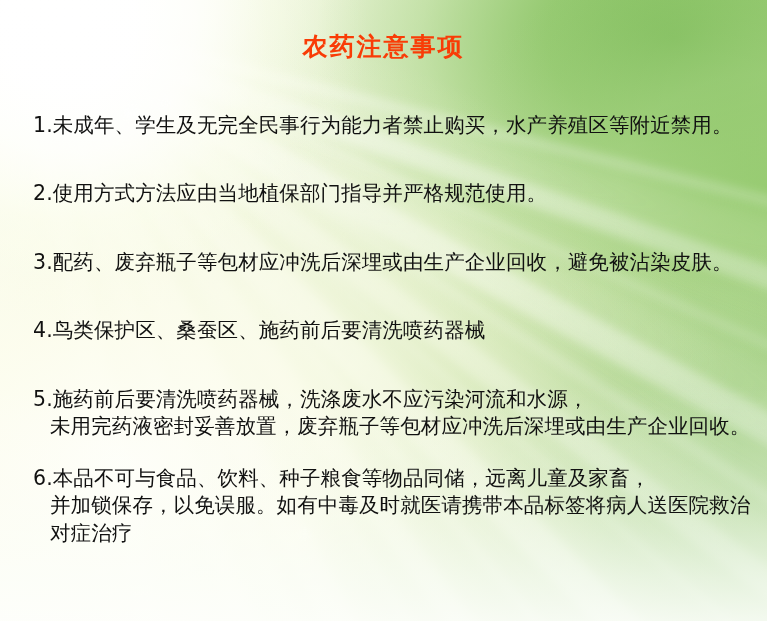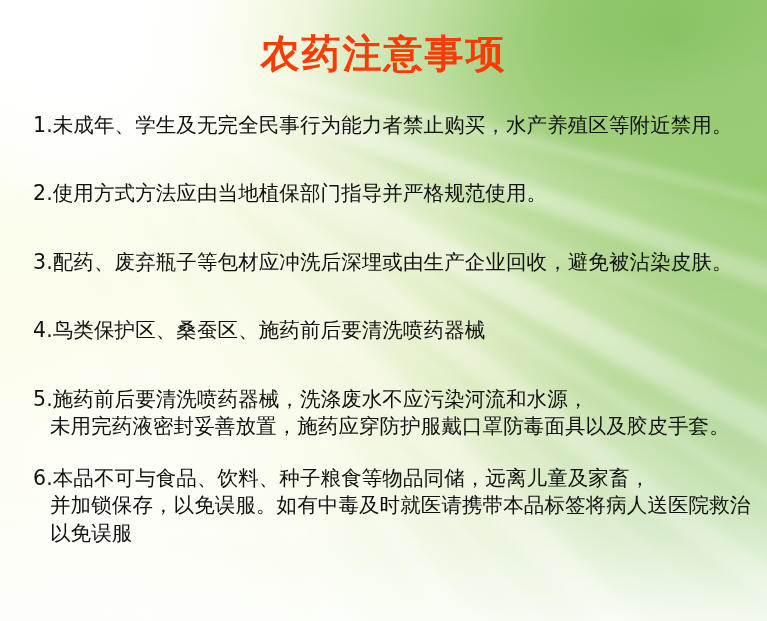--- a/index.html
+++ b/index.html
@@ -195,21 +195,21 @@
     position: absolute;
     inset: 0;
   }
 
   #title {
     position: absolute;
     top: 33px;
     left: 0;
     width: 767px;
     text-align: center;
-    font-size: 39px;
+    font-size: 25px;
     line-height: 1.08;
     font-weight: 700;
     letter-spacing: 2px;
     color: #f93c06;
     white-space: nowrap;
   }
 
   #items {
     position: absolute;
     left: 33px;
@@ -313,24 +313,24 @@
       <div class="item gap">
         <span>3.</span><span>配药、废弃瓶子等包材应冲洗后深埋或由生产企业回收，避免被沾染皮肤。</span>
       </div>
 
       <div class="item gap">
         <span>4.</span><span>鸟类保护区、桑蚕区、施药前后要清洗喷药器械</span>
       </div>
 
       <div class="item gap">
         <span>5.</span><span>施药前后要清洗喷药器械，洗涤废水不应污染河流和水源，</span>
-        <span class="cont">未用完药液密封妥善放置，施药应穿防护服戴口罩防毒面具以及胶皮手套。</span>
+        <span class="cont">未用完药液密封妥善放置，废弃瓶子等包材应冲洗后深埋或由生产企业回收。</span>
       </div>
 
       <div class="item gap-sm">
         <span>6.</span><span>本品不可与食品、饮料、种子粮食等物品同储，远离儿童及家畜，</span>
         <span class="cont">并加锁保存，以免误服。如有中毒及时就医请携带本品标签将病人送医院救治</span>
-        <span class="cont">以免误服</span>
+        <span class="cont">对症治疗</span>
       </div>
 
     </div>
   </div>
 </div>
 
 </body></html>

